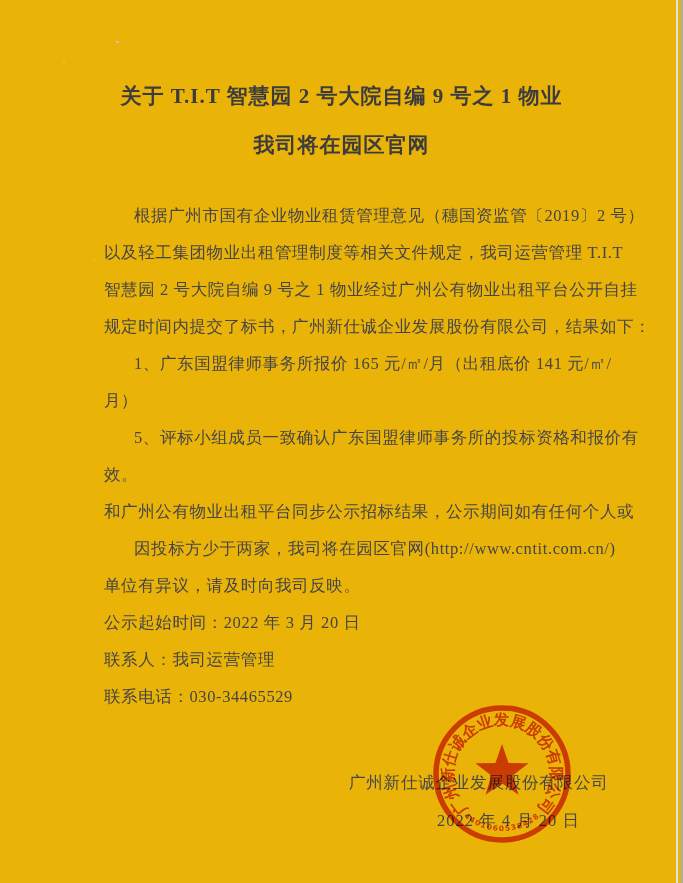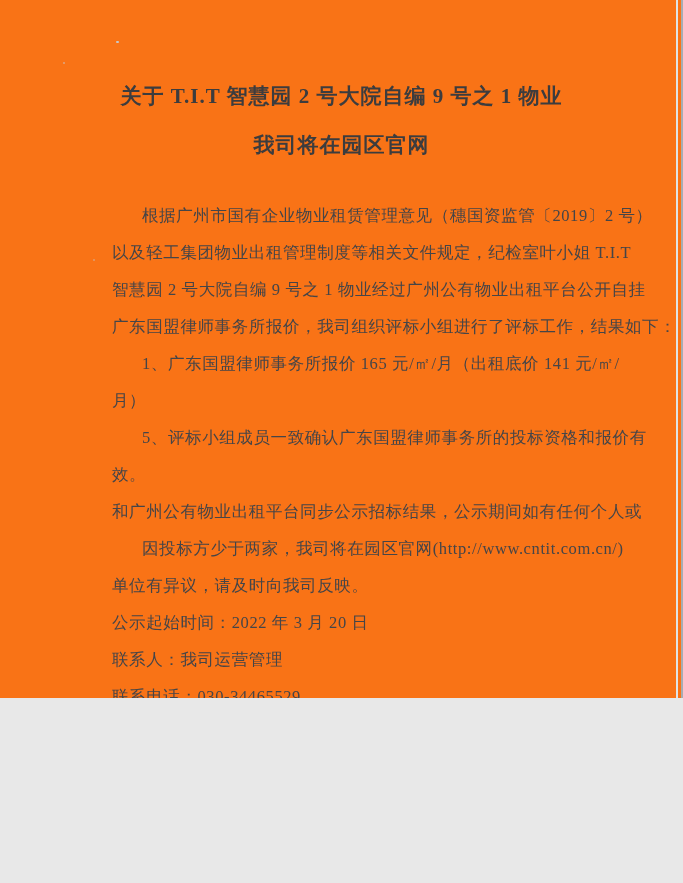--- a/index.html
+++ b/index.html
@@ -1,20 +1,20 @@
 <!DOCTYPE html>
 <html style="--seal-color: #dc4638;"><head>
 <meta charset="utf-8">
 <style>
   html,body { margin:0; padding:0; }
   body { background:#e8e8e8; }
   .page {
     position:relative;
-    width:683px; height:698px;
-    background:#f97316;
+    width:683px; height:883px;
+    background:#eab308;
     overflow:hidden;
     font-family:"Liberation Serif","DejaVu Serif",serif;
     color:#454548;
   }
   
   .scan-line-light {
     position:absolute; top:0; right:5px; width:2px; height:883px;
     background:#dfe4e6;
   }
   .scan-line-dark {
@@ -26,21 +26,21 @@
   .sp2 { left:63px; top:62px; width:2px; height:2px; opacity:.6; }
   .sp3 { left:93px; top:259px; width:2px; height:2px; opacity:.5; }
 
   .title {
     position:absolute; left:0; top:72px; width:683px;
     text-align:center;
     font-size:21px; font-weight:600; letter-spacing:1px;
     line-height:49px; color:#3c3c3e;
   }
   .body-block {
-    position:absolute; left:112px; top:197px; width:516px;
+    position:absolute; left:104px; top:197px; width:516px;
     font-size:16.5px; letter-spacing:0.6px; line-height:37px;
     white-space:nowrap;
   }
   .line { height:37px; }
   .line.indent { padding-left:30px; }
   .underline { text-decoration:underline; text-underline-offset:4px; text-decoration-thickness:1px; }
 
   .company {
     position:absolute; left:349px; top:772px;
     font-size:16.5px; letter-spacing:0.8px; color:#47474a;
@@ -80,23 +80,23 @@
   <div class="speck sp2"></div>
   <div class="speck sp3"></div>
 
   <div class="title">
     <div>关于 T.I.T 智慧园 2 号大院自编 9 号之 1 物业</div>
     <div>我司将在园区官网</div>
   </div>
 
   <div class="body-block">
     <div class="line indent">根据广州市国有企业物业租赁管理意见（穗国资监管〔2019〕2 号）</div>
-    <div class="line">以及轻工集团物业出租管理制度等相关文件规定，纪检室叶小姐 T.I.T</div>
+    <div class="line">以及轻工集团物业出租管理制度等相关文件规定，我司运营管理 T.I.T</div>
     <div class="line">智慧园 2 号大院自编 9 号之 1 物业经过广州公有物业出租平台公开自挂</div>
-    <div class="line">广东国盟律师事务所报价，我司组织评标小组进行了评标工作，结果如下：</div>
+    <div class="line">规定时间内提交了标书，广州新仕诚企业发展股份有限公司，结果如下：</div>
     <div class="line indent">1、广东国盟律师事务所报价 165 元/㎡/月（出租底价 141 元/㎡/</div>
     <div class="line">月）</div>
     <div class="line indent">5、评标小组成员一致确认广东国盟律师事务所的投标资格和报价有</div>
     <div class="line">效。</div>
     <div class="line">和广州公有物业出租平台同步公示招标结果，公示期间如有任何个人或</div>
     <div class="line indent">因投标方少于两家，我司将在园区官网(http://www.cntit.com.cn/)</div>
     <div class="line">单位有异议，请及时向我司反映。</div>
     <div class="line">公示起始时间：2022 年 3 月 20 日</div>
     <div class="line">联系人：我司运营管理</div>
     <div class="line">联系电话：030-34465529</div>

